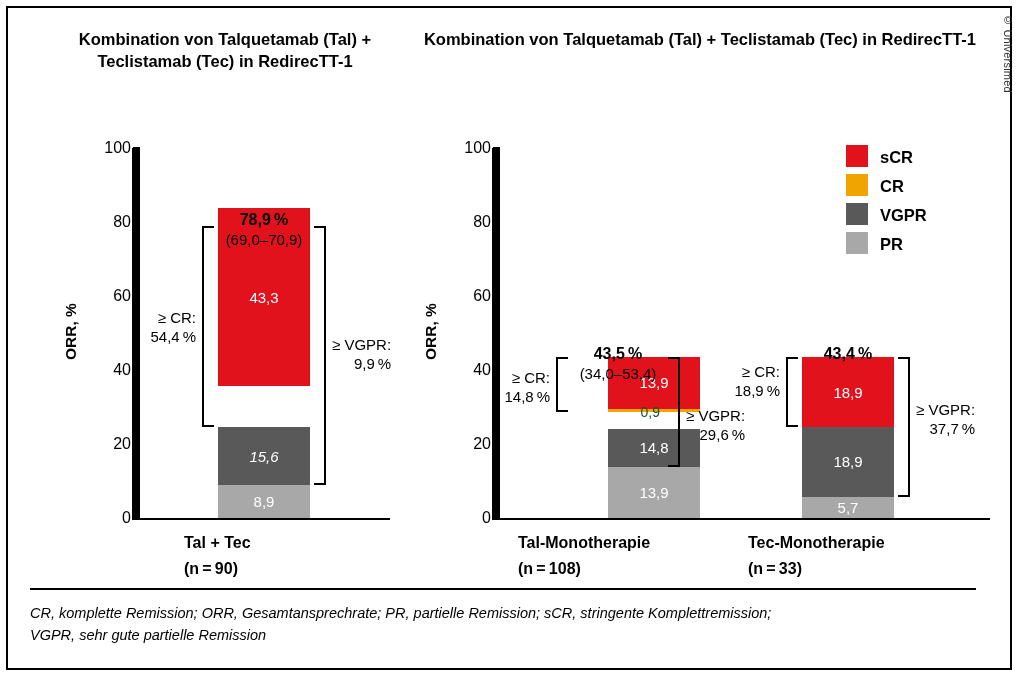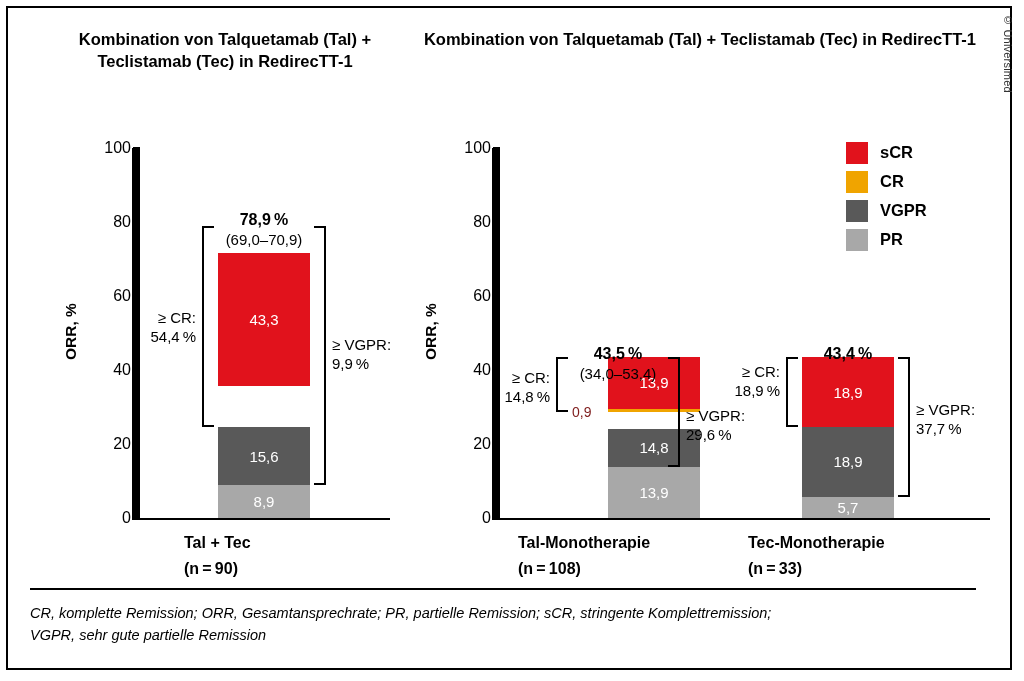--- a/index.html
+++ b/index.html
@@ -146,33 +146,33 @@
     border-right: 2px solid #000;
     border-top: 2px solid #000;
     border-bottom: 2px solid #000;
   }
   .anno {
     position: absolute;
     font-size: 15px;
     line-height: 19px;
     white-space: nowrap;
   }
-  .anno.r { text-align: left; }
+  .anno.r { text-align: right; }
   .anno.l { text-align: right; }
 
   
   .legend {
     position: absolute;
     right: 28px;
     top: 138px;
     width: 150px;
   }
   .legend-row {
     display: flex;
-    align-items: center;
+    align-items: flex-end;
     height: 29px;
   }
   .swatch {
     width: 22px;
     height: 22px;
     margin-right: 12px;
     flex: 0 0 auto;
   }
   .legend-label { font-size: 16.5px; font-weight: bold; }
 
@@ -212,22 +212,22 @@
   <div class="plot" id="plot-left">
 
     <div class="ytick" style="top:0px">100</div>
     <div class="ytick" style="top:74px">80</div>
     <div class="ytick" style="top:148px">60</div>
     <div class="ytick" style="top:222px">40</div>
     <div class="ytick" style="top:296px">20</div>
     <div class="ytick" style="top:370px">0</div>
 
     <div class="bar" style="left:78px; width:92px; height:291.9px;">
-      <div class="seg seg-scr" style="bottom:131.9px; height:133px;">43,3</div>
-      <div class="seg seg-vgpr" style="bottom:32.9px;  height:57.9px;">15,6</div>
+      <div class="seg seg-scr" style="bottom:131.9px; height:178px;">43,3</div>
+      <div class="seg seg-vgpr" style="bottom:32.9px;  height:57.9px;font-style:italic;">15,6</div>
       <div class="seg seg-pr" style="bottom:0px;     height:32.9px;">8,9</div>
     </div>
 
     <div class="barlabel" style="left:44px; top:18px; width:160px;">
       <div class="big">78,9 %</div>
       <div class="ci">(69,0–70,9)</div>
     </div>
 
     <div class="bracket right-side" style="left:174px; bottom:32.9px; width:12px; height:259px;"></div>
     <div class="anno r" style="left:192px; bottom:145px;">
@@ -260,21 +260,21 @@
     <div class="ytick" style="top:296px">20</div>
     <div class="ytick" style="top:370px">0</div>
 
     <div class="bar" style="left:72px; width:92px; height:160.95px;margin-left:36px;">
       <div class="seg seg-scr" style="bottom:109.5px; height:51.4px;">13,9</div>
       <div class="seg seg-cr small" style="bottom:106.2px; height:3.3px;"></div>
       <div class="seg seg-vgpr" style="bottom:51.4px;  height:38px;">14,8</div>
       <div class="seg seg-pr" style="bottom:0px;     height:51.4px;">13,9</div>
     </div>
 
-    <div class="anno" style="left:72px; width:88px; bottom:96px; text-align:left; color:#7f1d1d; font-size:14px;">0,9</div>
+    <div class="anno" style="left:72px; width:88px; bottom:96px; text-align:right; color:#14532d; font-size:14px;">0,9</div>
 
     <div class="barlabel" style="left:38px; top:152px; width:160px;">
       <div class="big">43,5 %</div>
       <div class="ci">(34,0–53,4)</div>
     </div>
 
     <div class="bracket right-side" style="left:168px; bottom:51.4px; width:12px; height:109.5px;"></div>
     <div class="anno r" style="left:186px; bottom:74px;">
       <div>≥ VGPR:</div>
       <div>29,6 %</div>

